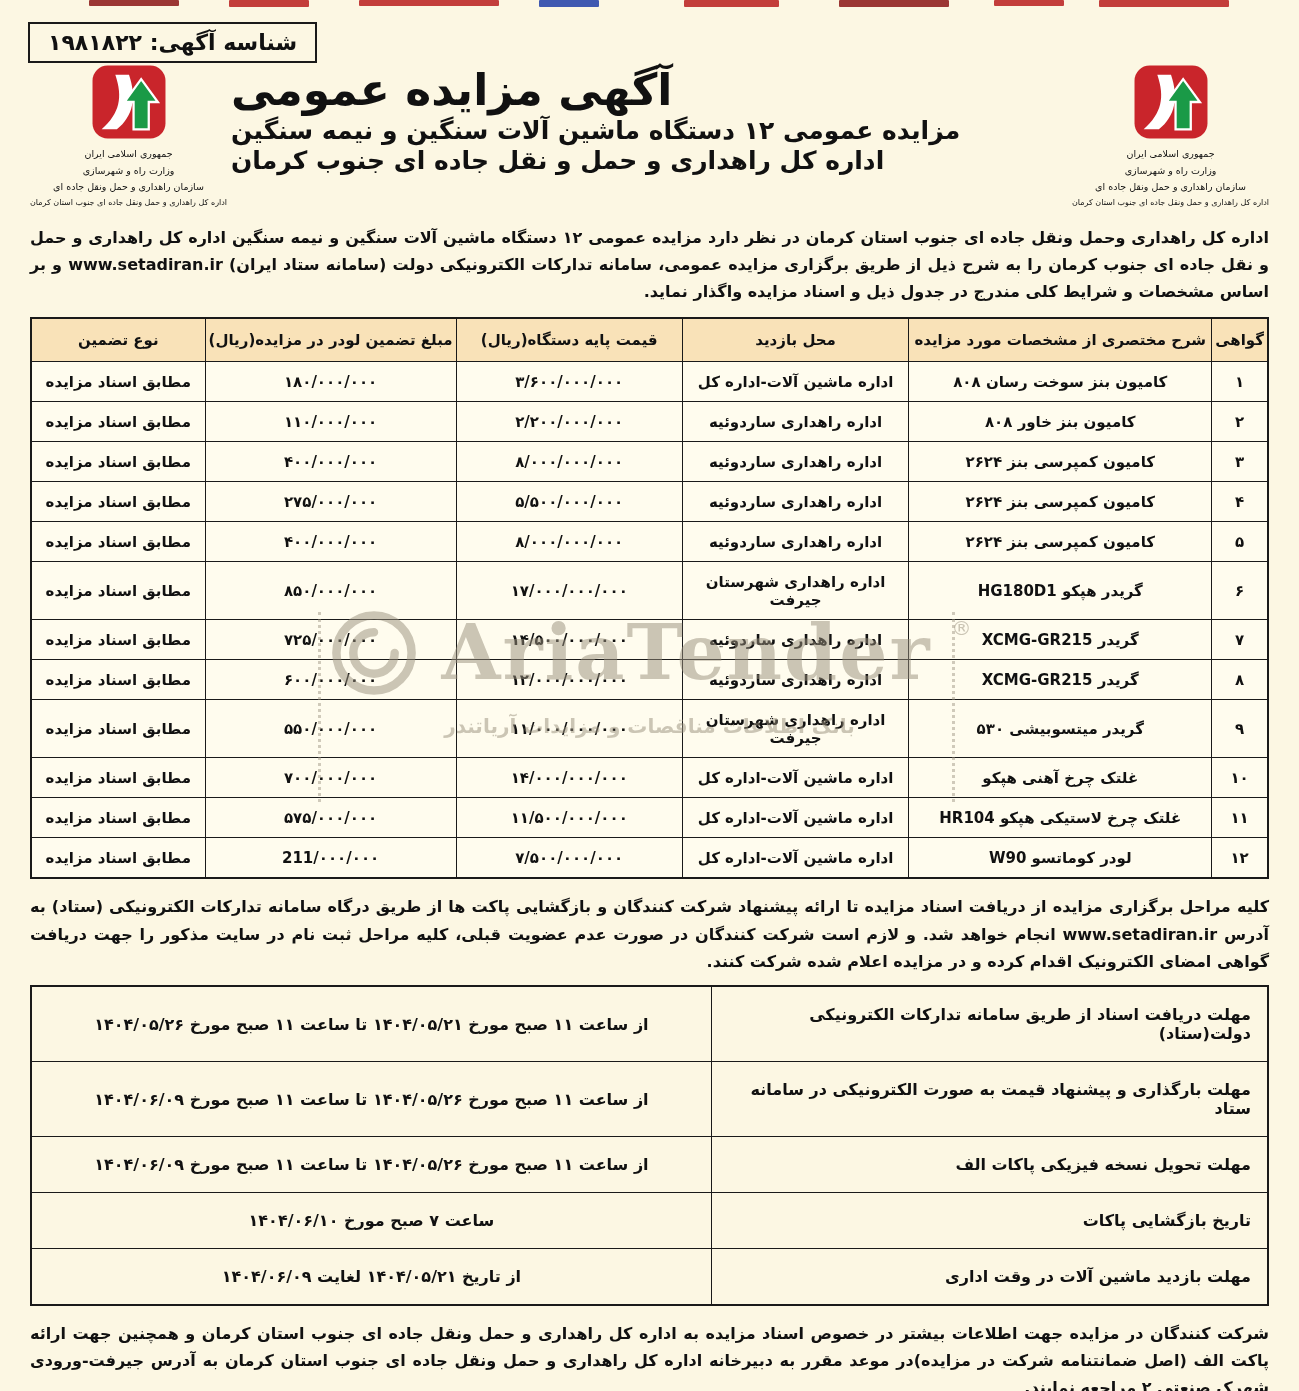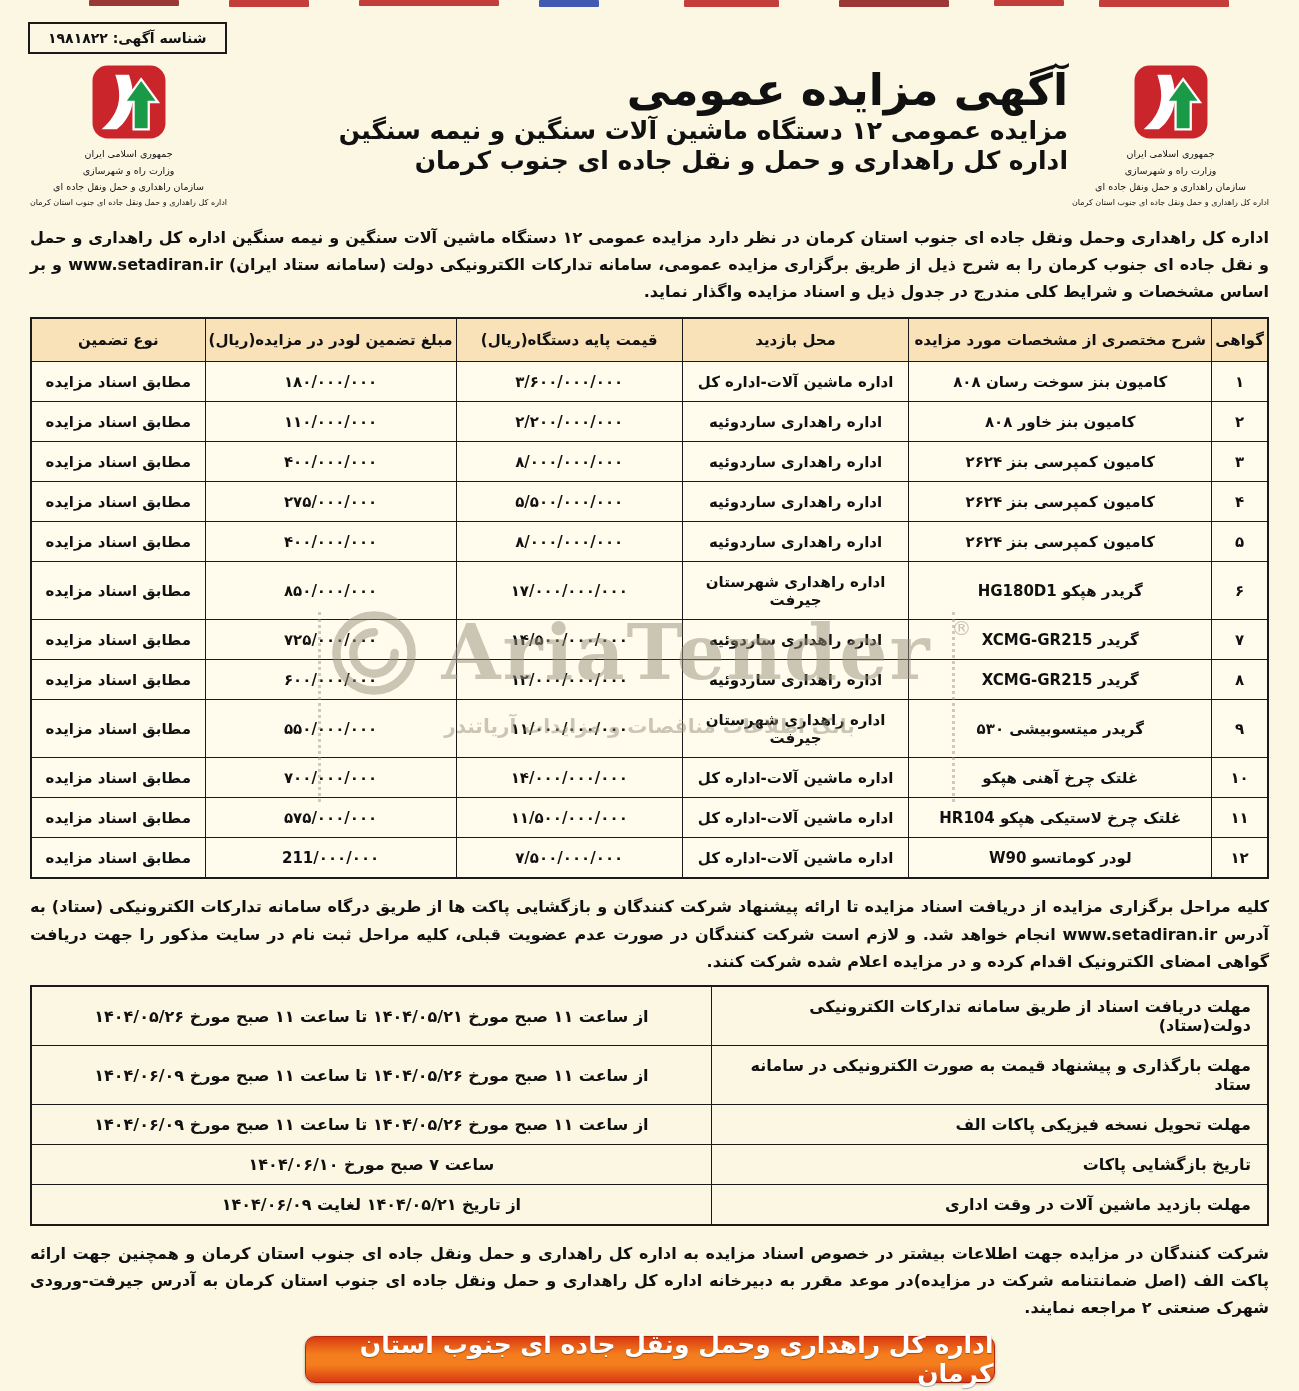--- a/index.html
+++ b/index.html
@@ -22,31 +22,31 @@
     direction:rtl;
     font-family:"DejaVu Sans","Liberation Sans",sans-serif;
   }
   
   .top-strip{position:absolute;top:0;right:0;width:100%;height:10px;overflow:hidden;}
   .frag{position:absolute;top:0;height:7px;display:block;border-radius:1px;opacity:.85;}
 
   .ad-id-box{
     position:absolute;top:22px;left:28px;
     border:2.5px solid var(--border);
-    padding:6px 18px;font-size:14px;font-weight:bold;
+    padding:6px 18px;font-size:22px;font-weight:bold;
     white-space:nowrap;
   }
 
   .header{display:flex;align-items:flex-start;margin:62px 26px 0;}
   .org-block{flex:0 0 205px;text-align:center;}
   .logo{width:76px;height:76px;margin:2px auto 6px;}
   .logo svg{width:100%;height:100%;display:block;}
   .org-line{font-size:9.5px;font-weight:normal;line-height:1.75;}
   .org-line.l3{font-size:8px;white-space:nowrap;}
-  .titles{flex:1;text-align:right;padding-top:2px;}
+  .titles{flex:1;text-align:left;padding-top:2px;}
   .main-title{font-size:44px;font-weight:bold;}
   .subtitle{font-size:25px;font-weight:bold;margin-top:1px;}
 
   .para{
     margin:14px 30px 0;
     font-size:16px;font-weight:bold;line-height:1.7;
     text-align:justify;
   }
 
   table{border-collapse:collapse;}
@@ -58,21 +58,21 @@
   }
   .main-table td{
     background:var(--cell-bg);
     border:1.6px solid var(--border);
     font-size:15px;font-weight:bold;padding:10.5px 4px;text-align:center;
   }
 
   .schedule-table{width:calc(100% - 60px);margin:10px 30px 0;border:2px solid var(--border);}
   .schedule-table td{
     border:1.6px solid var(--border);
-    font-size:16px;font-weight:bold;padding:10px 8px;
+    font-size:16px;font-weight:bold;padding:18px 8px;
   }
   .schedule-table td.sch-label{width:45%;text-align:right;padding-right:16px;}
   .schedule-table td.sch-value{text-align:center;}
   .schedule-table td.sch-validity{text-align:center;}
 
   .footer-bar{
     width:690px;height:47px;margin:14px auto 0;
     border-radius:10px;border:1px solid #b32708;
     background:linear-gradient(180deg,var(--footer-bar-top) 0%,var(--footer-bar-mid) 38%,var(--footer-bar-mid) 62%,var(--footer-bar-top) 100%);
     display:flex;align-items:center;justify-content:center;

